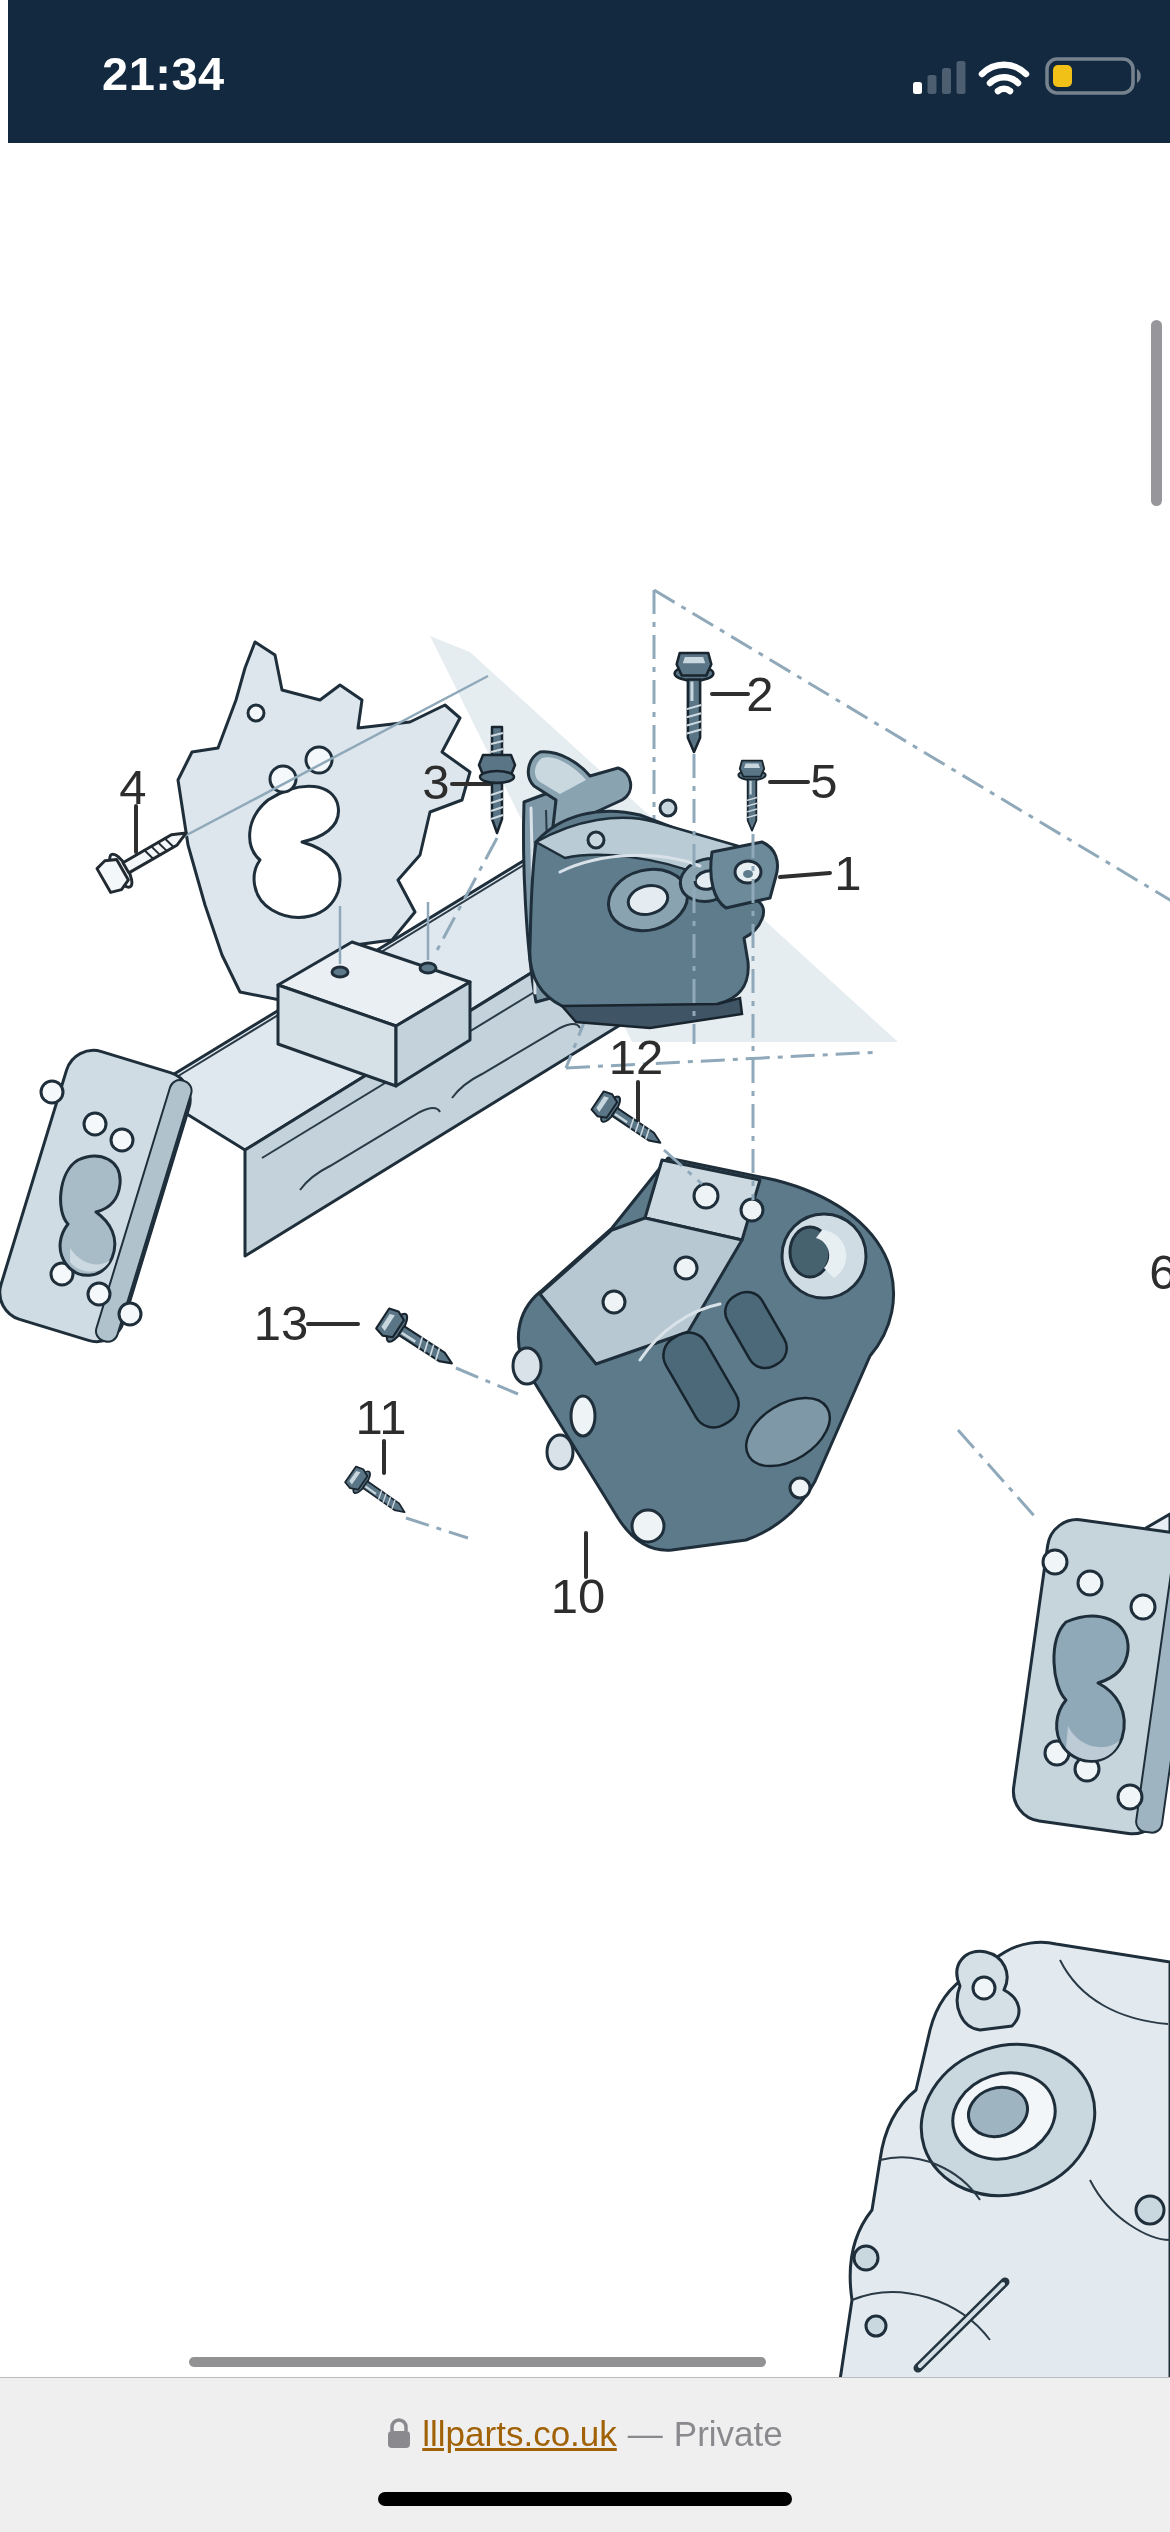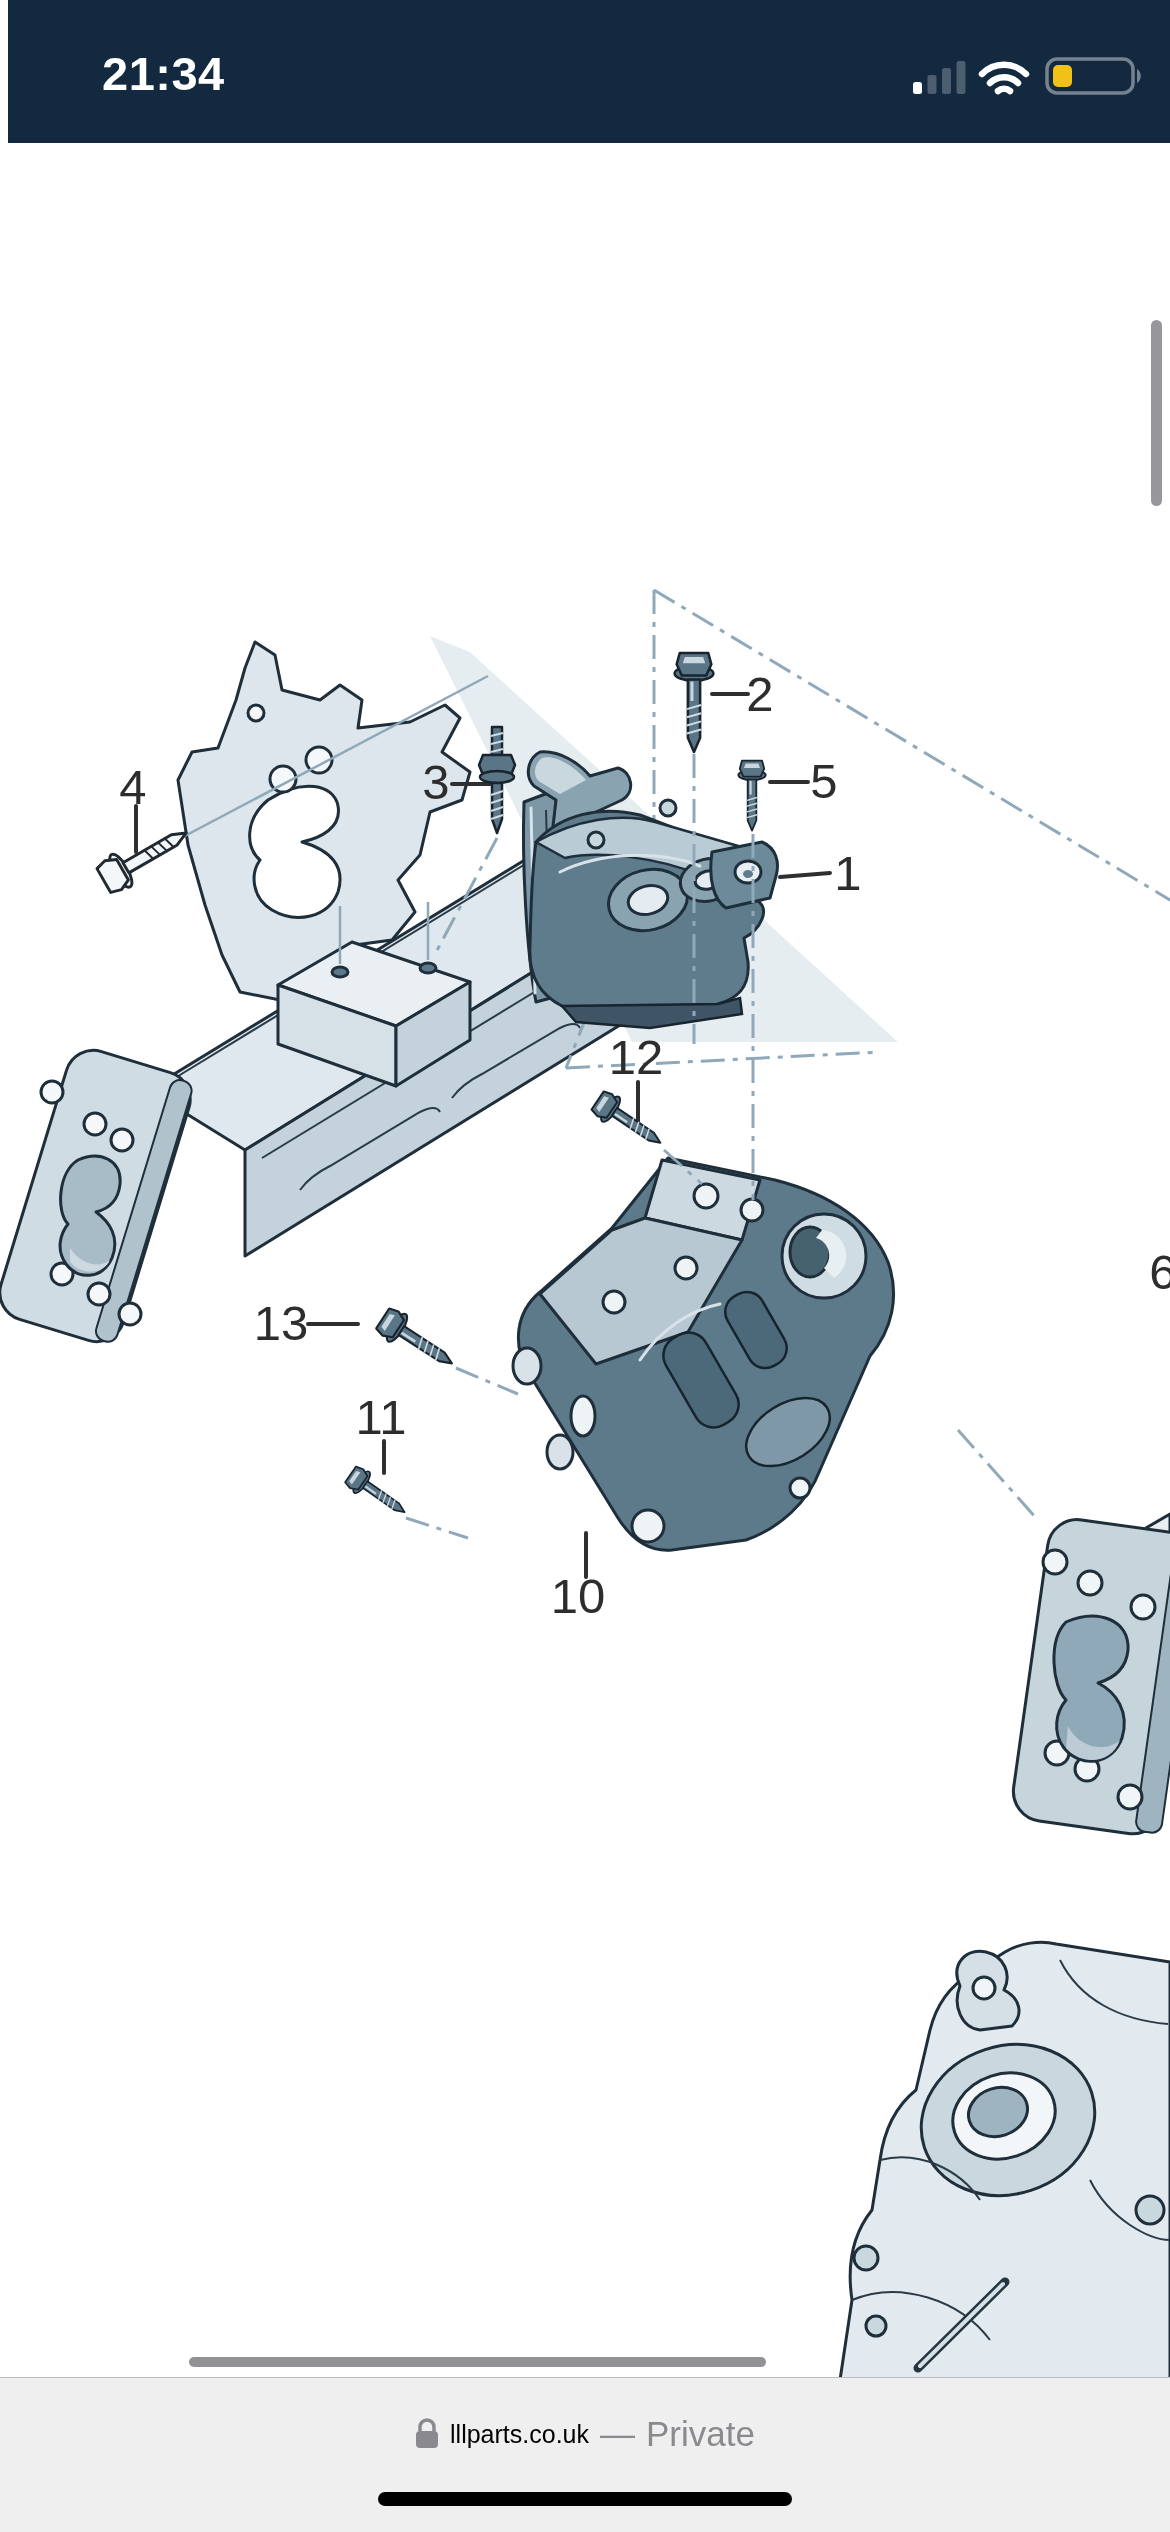--- a/index.html
+++ b/index.html
@@ -28,21 +28,21 @@
   }
   
   .bottom-bar{
     position:absolute;left:0;top:2377px;width:1170px;height:155px;
     background:#efeff0;border-top:1px solid #bcbcc0;z-index:30;
   }
   .url-row{
     display:flex;align-items:center;justify-content:center;gap:11px;
     margin-top:36px;
   }
-  .url-domain{color:#000000;font-size:25px;}
+  .url-domain{color:#a16207;font-size:35px;text-decoration:underline;}
   .url-sep,.url-private{color:#8a8a8e;font-size:35px;}
   .home-indicator{
     position:absolute;left:378px;top:2492px;width:414px;height:14px;
     border-radius:7px;background:#000000;z-index:40;
   }
   
   .diagram-svg{position:absolute;left:0;top:0;z-index:5;}
   .callout{
     font-family:"Liberation Sans",sans-serif;font-size:49px;fill:#2d2d2d;
     text-anchor:middle;

